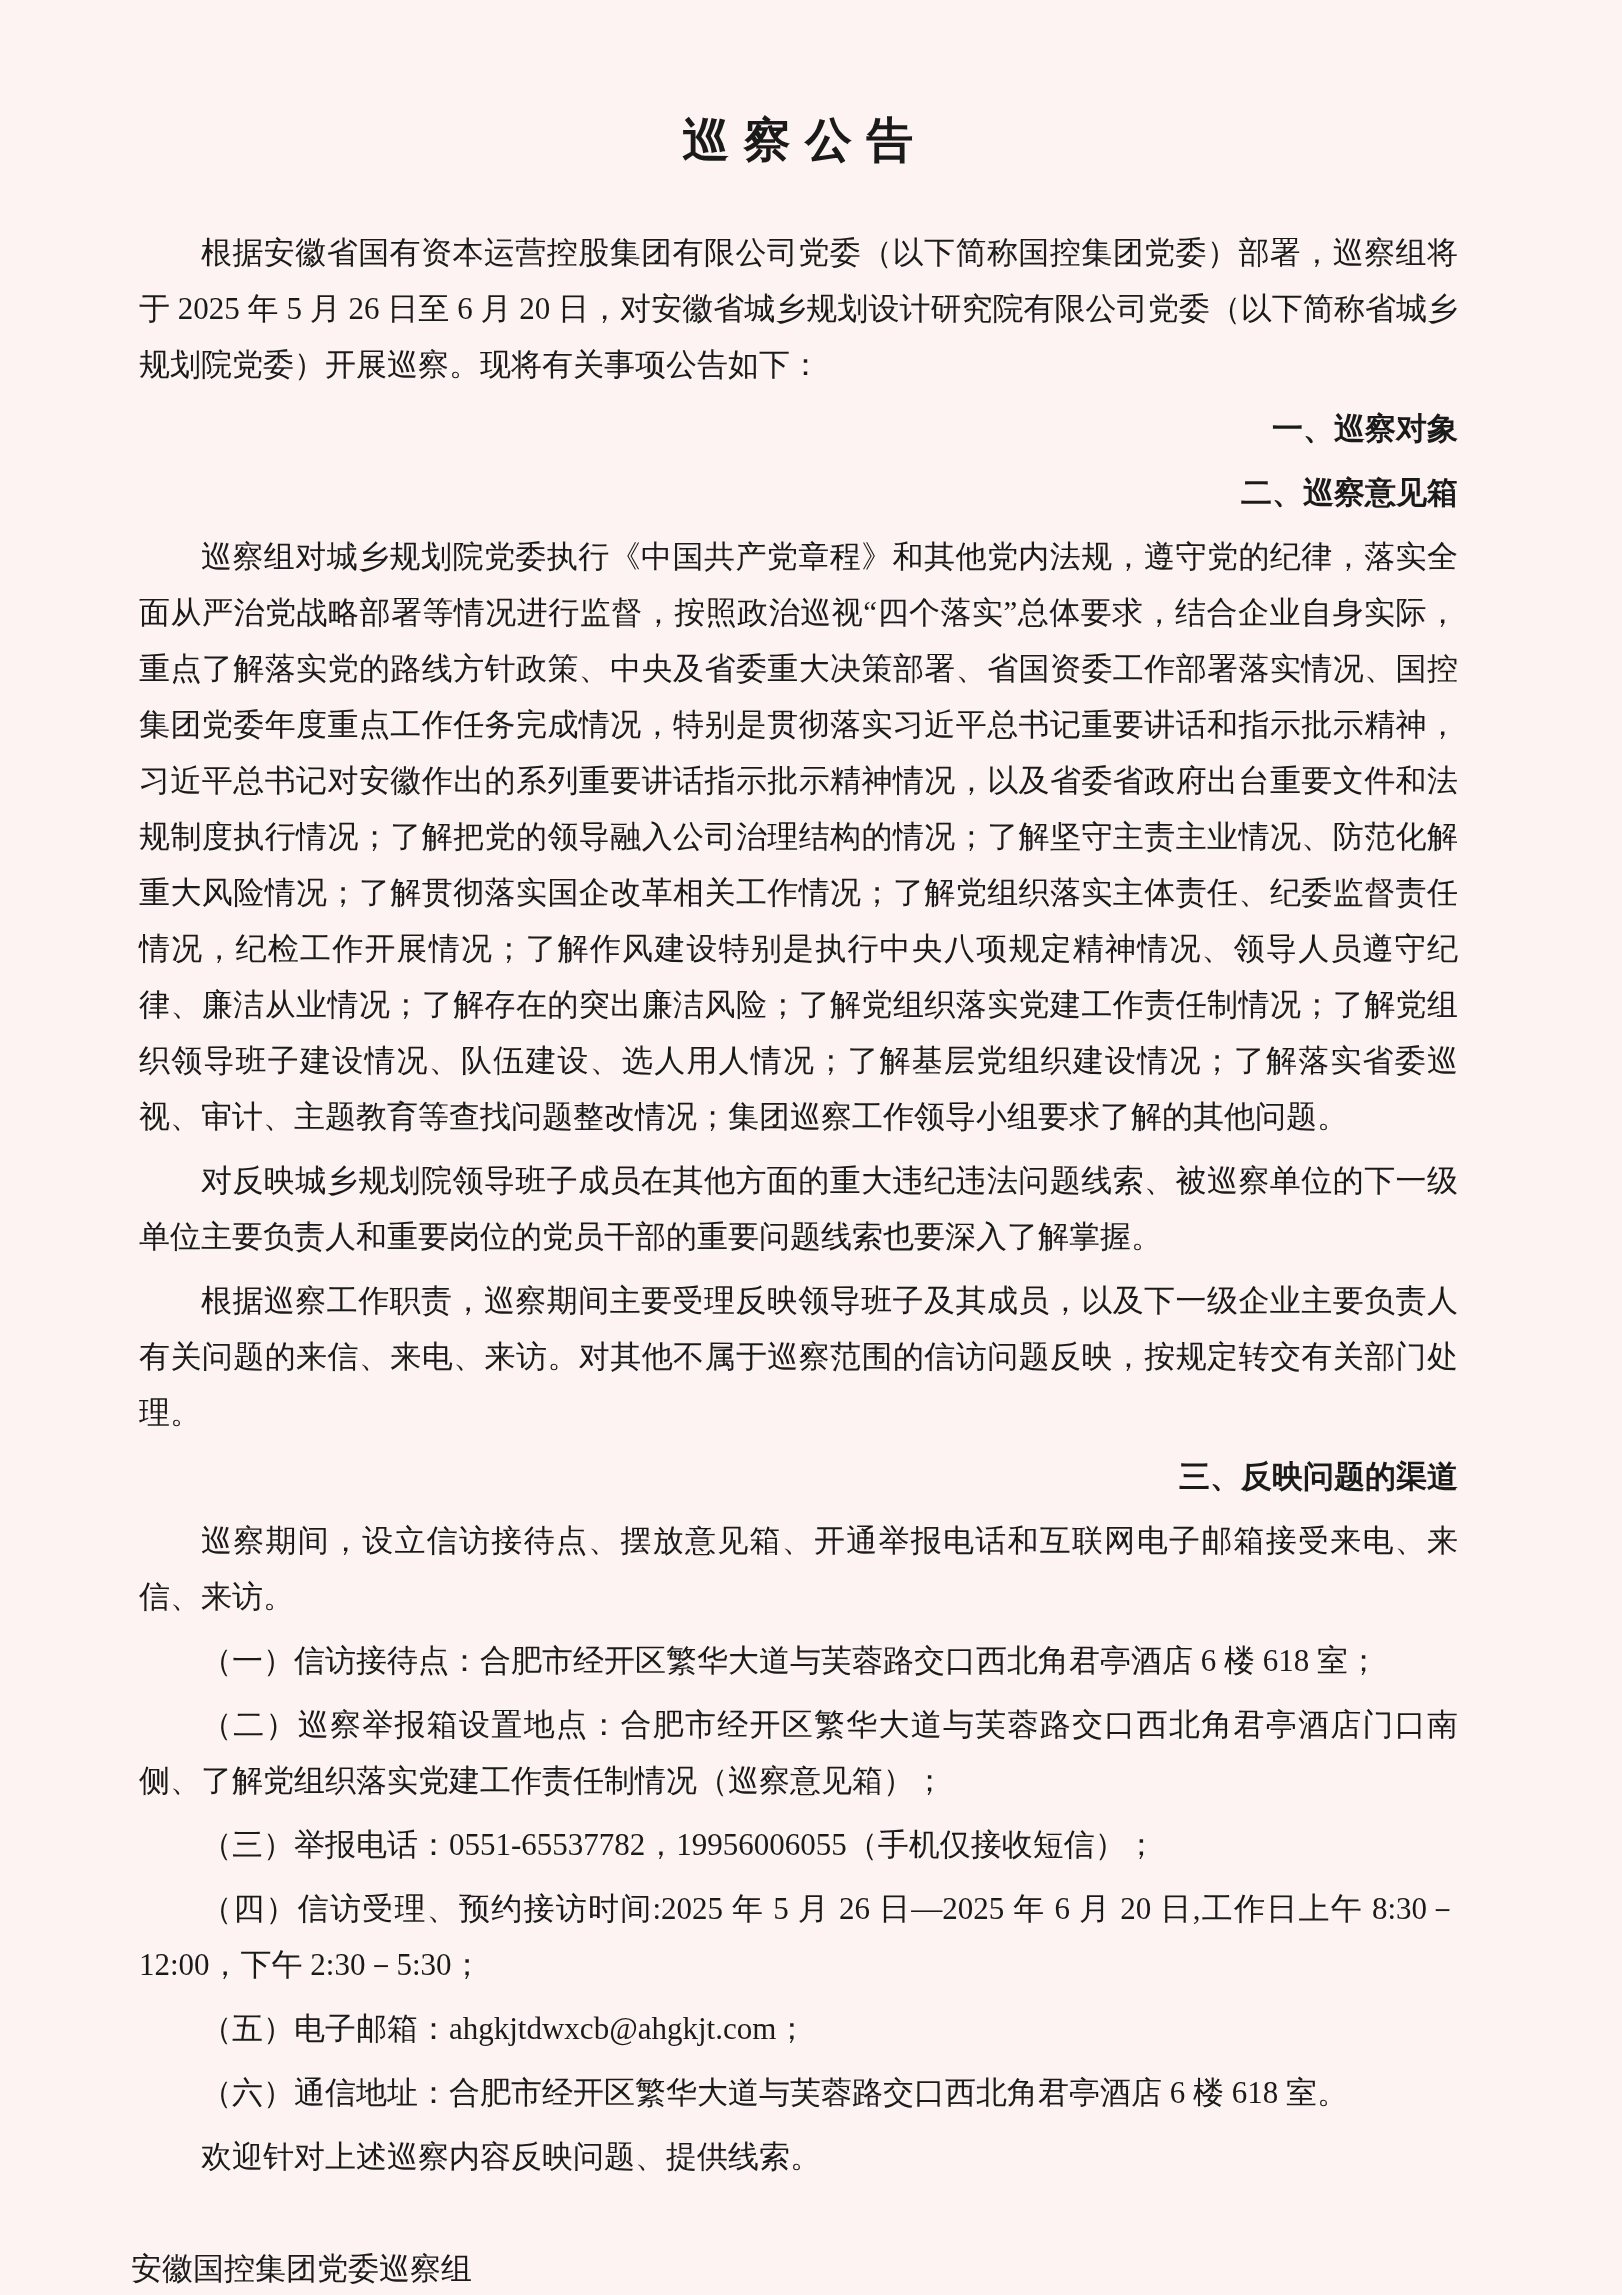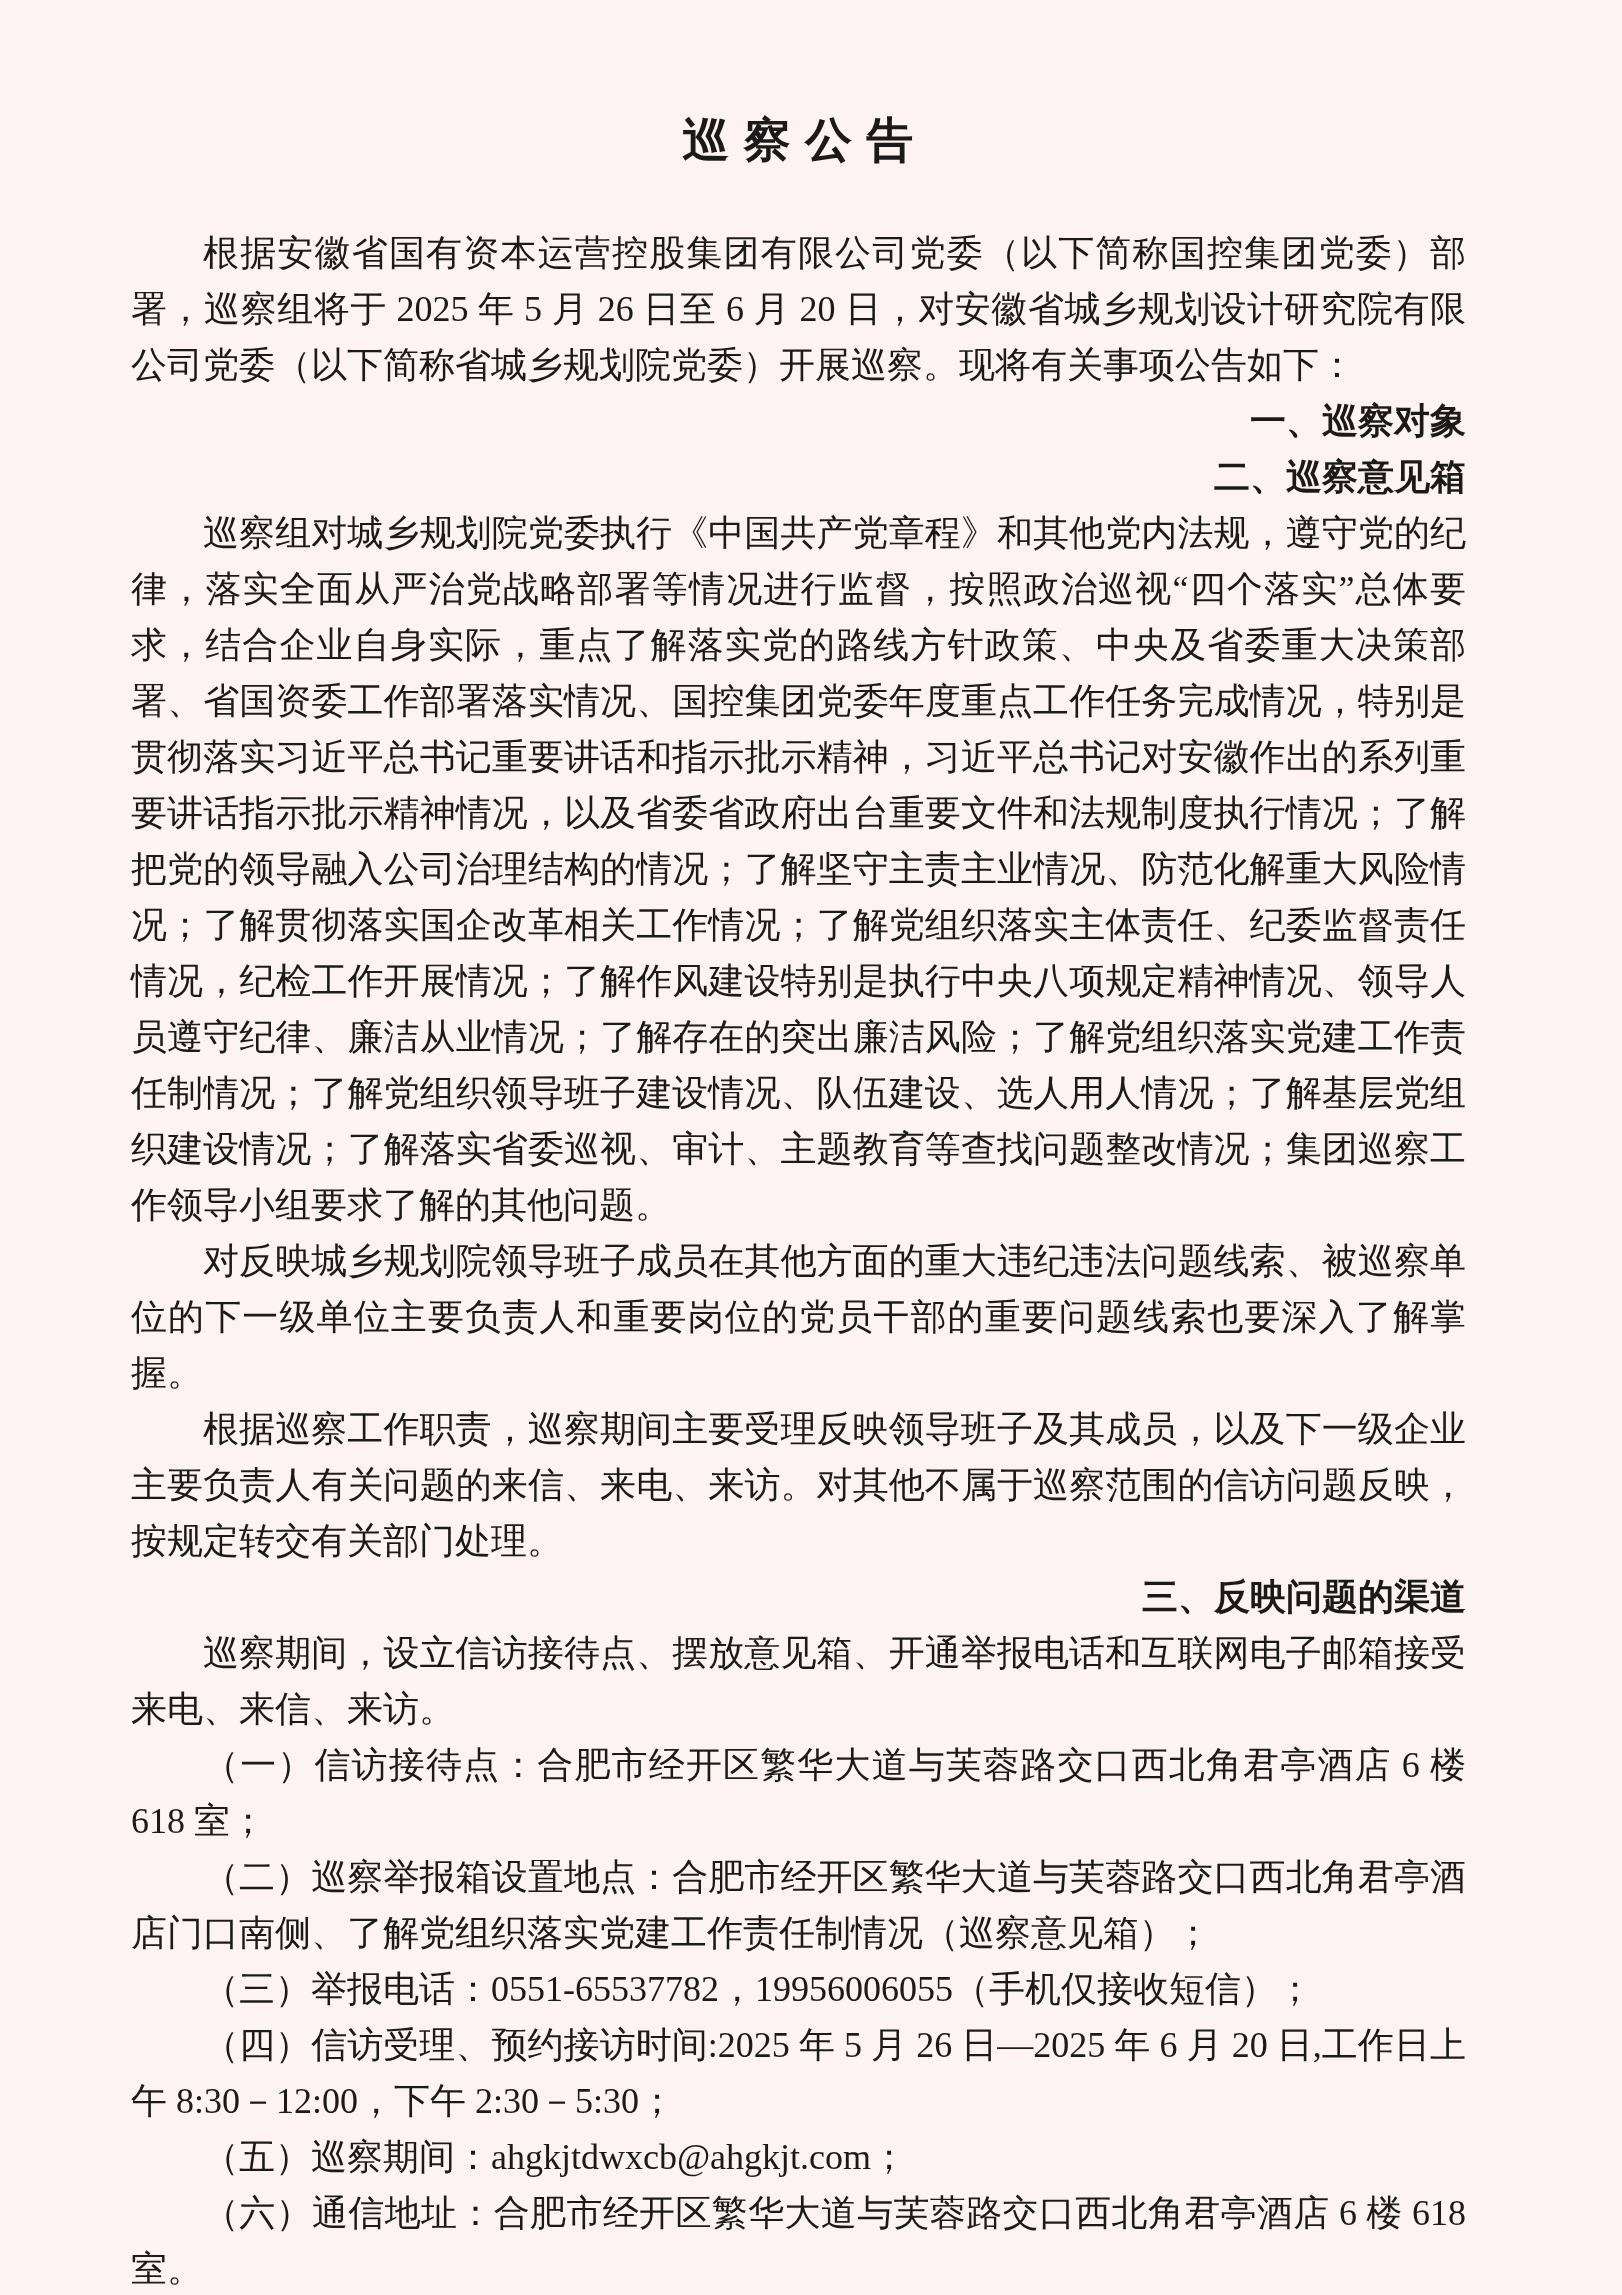--- a/index.html
+++ b/index.html
@@ -24,22 +24,22 @@
   .doc-title {
     margin: 0 0 52px 0;
     font-size: 47px;
     line-height: 65px;
     font-weight: bold;
     text-align: center;
     letter-spacing: 1.3px;
     font-family: "Liberation Serif", "DejaVu Serif", serif;
   }
   .para {
-    margin: 0;
-    font-size: 36px;
+    margin: 8px;
+    font-size: 31px;
     line-height: 56px;
     text-align: justify;
     text-indent: 2em;
     word-break: break-word;
   }
   .para.heading {
     font-weight: bold;
     text-align: right;
     font-family: Liberation Serif, serif;
   }
@@ -68,21 +68,21 @@
   <p class="para heading">二、巡察意见箱</p>
   <p class="para">巡察组对城乡规划院党委执行《中国共产党章程》和其他党内法规，遵守党的纪律，落实全面从严治党战略部署等情况进行监督，按照政治巡视“四个落实”总体要求，结合企业自身实际，重点了解落实党的路线方针政策、中央及省委重大决策部署、省国资委工作部署落实情况、国控集团党委年度重点工作任务完成情况，特别是贯彻落实习近平总书记重要讲话和指示批示精神，习近平总书记对安徽作出的系列重要讲话指示批示精神情况，以及省委省政府出台重要文件和法规制度执行情况；了解把党的领导融入公司治理结构的情况；了解坚守主责主业情况、防范化解重大风险情况；了解贯彻落实国企改革相关工作情况；了解党组织落实主体责任、纪委监督责任情况，纪检工作开展情况；了解作风建设特别是执行中央八项规定精神情况、领导人员遵守纪律、廉洁从业情况；了解存在的突出廉洁风险；了解党组织落实党建工作责任制情况；了解党组织领导班子建设情况、队伍建设、选人用人情况；了解基层党组织建设情况；了解落实省委巡视、审计、主题教育等查找问题整改情况；集团巡察工作领导小组要求了解的其他问题。</p>
   <p class="para">对反映城乡规划院领导班子成员在其他方面的重大违纪违法问题线索、被巡察单位的下一级单位主要负责人和重要岗位的党员干部的重要问题线索也要深入了解掌握。</p>
   <p class="para">根据巡察工作职责，巡察期间主要受理反映领导班子及其成员，以及下一级企业主要负责人有关问题的来信、来电、来访。对其他不属于巡察范围的信访问题反映，按规定转交有关部门处理。</p>
   <p class="para heading">三、反映问题的渠道</p>
   <p class="para">巡察期间，设立信访接待点、摆放意见箱、开通举报电话和互联网电子邮箱接受来电、来信、来访。</p>
   <p class="para">（一）信访接待点：合肥市经开区繁华大道与芙蓉路交口西北角君亭酒店 6 楼 618 室；</p>
   <p class="para">（二）巡察举报箱设置地点：合肥市经开区繁华大道与芙蓉路交口西北角君亭酒店门口南侧、了解党组织落实党建工作责任制情况（巡察意见箱）；</p>
   <p class="para">（三）举报电话：0551-65537782，19956006055（手机仅接收短信）；</p>
   <p class="para">（四）信访受理、预约接访时间:2025 年 5 月 26 日—2025 年 6 月 20 日,工作日上午 8:30－12:00，下午 2:30－5:30；</p>
-  <p class="para">（五）巡察期间：ahgkjtdwxcb@ahgkjt.com；</p>
+  <p class="para">（五）电子邮箱：ahgkjtdwxcb@ahgkjt.com；</p>
   <p class="para">（六）通信地址：合肥市经开区繁华大道与芙蓉路交口西北角君亭酒店 6 楼 618 室。</p>
   <p class="para">欢迎针对上述巡察内容反映问题、提供线索。</p>
 
   <div class="sig-block">
     <p class="sig-line">安徽国控集团党委巡察组</p>
     <p class="sig-line date">2025 年 5 月 26 日</p>
   </div>
 
 </div>
 

